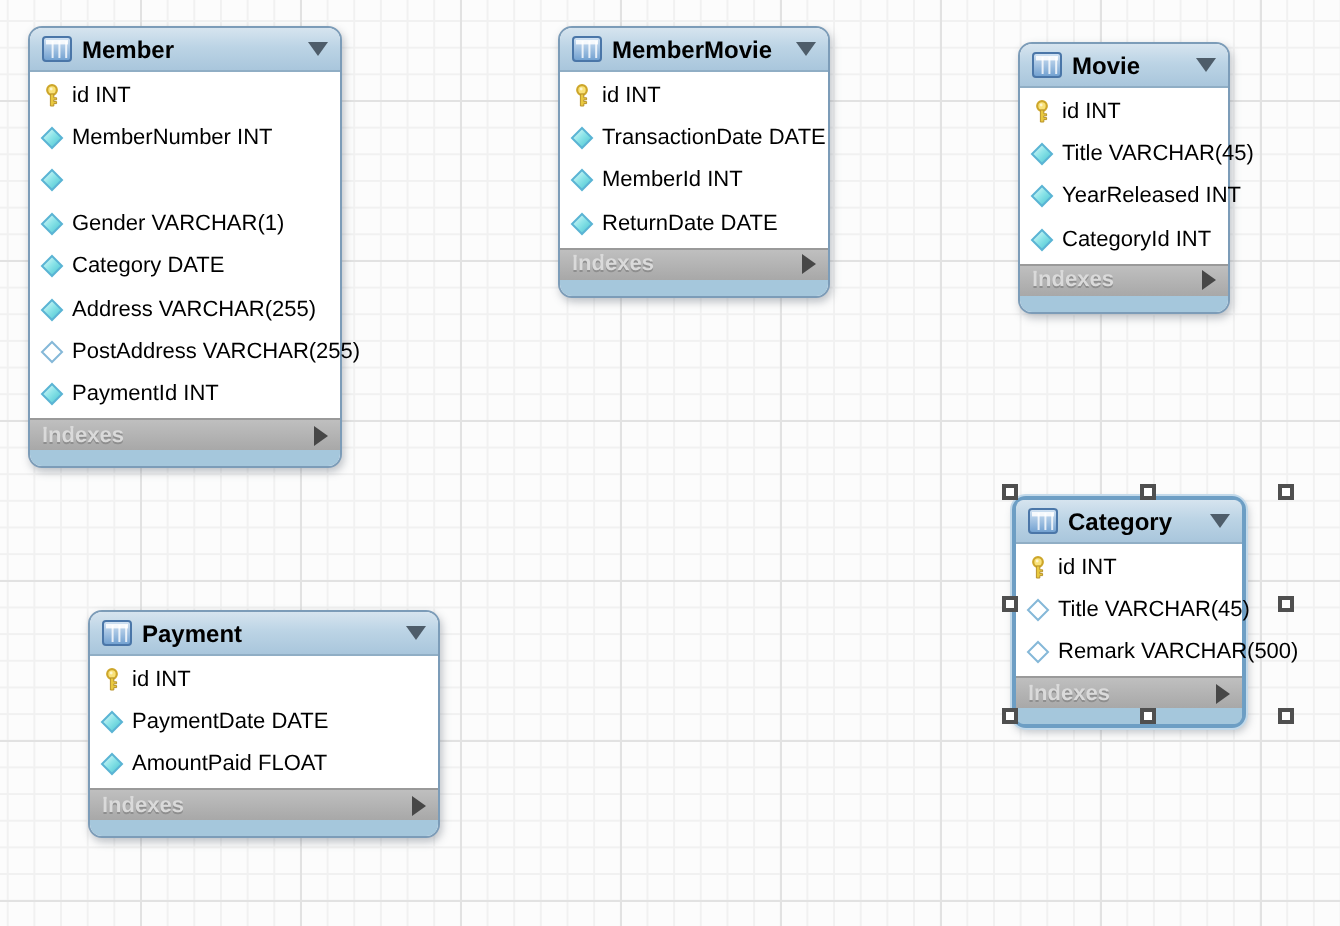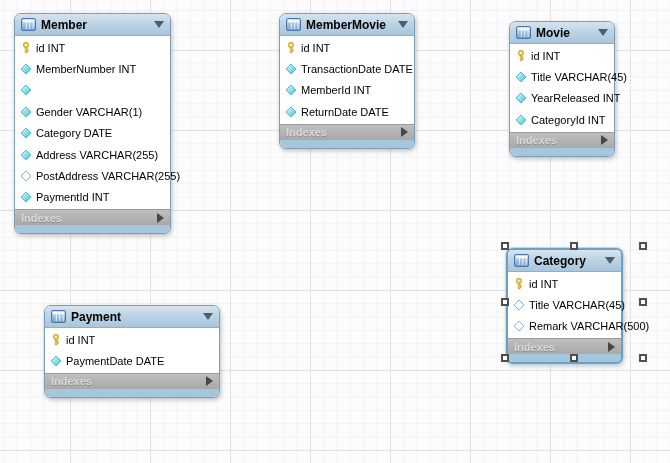--- a/index.html
+++ b/index.html
@@ -304,20 +304,26 @@
             <use href="#sym-key"></use>
           </svg>
           <span class="fl">id INT</span>
         </div>
         <div class="field-row">
           <svg class="fi" width="12" height="12">
             <use href="#sym-diamond"></use>
           </svg>
           <span class="fl">PaymentDate DATE</span>
         </div>
+        <div class="field-row">
+          <svg class="fi" width="12" height="12">
+            <use href="#sym-diamond"></use>
+          </svg>
+          <span class="fl">AmountPaid FLOAT</span>
+        </div>
       </div>
     <div class="tbl-footer">
       <span class="footer-label">Indexes</span>
       <span class="expand-arrow"></span>
     </div>
     <div class="tbl-bottom-strip"></div>
   </div>
 
   <div class="handle" id="h-tl"></div>
   <div class="handle" id="h-tc"></div>

